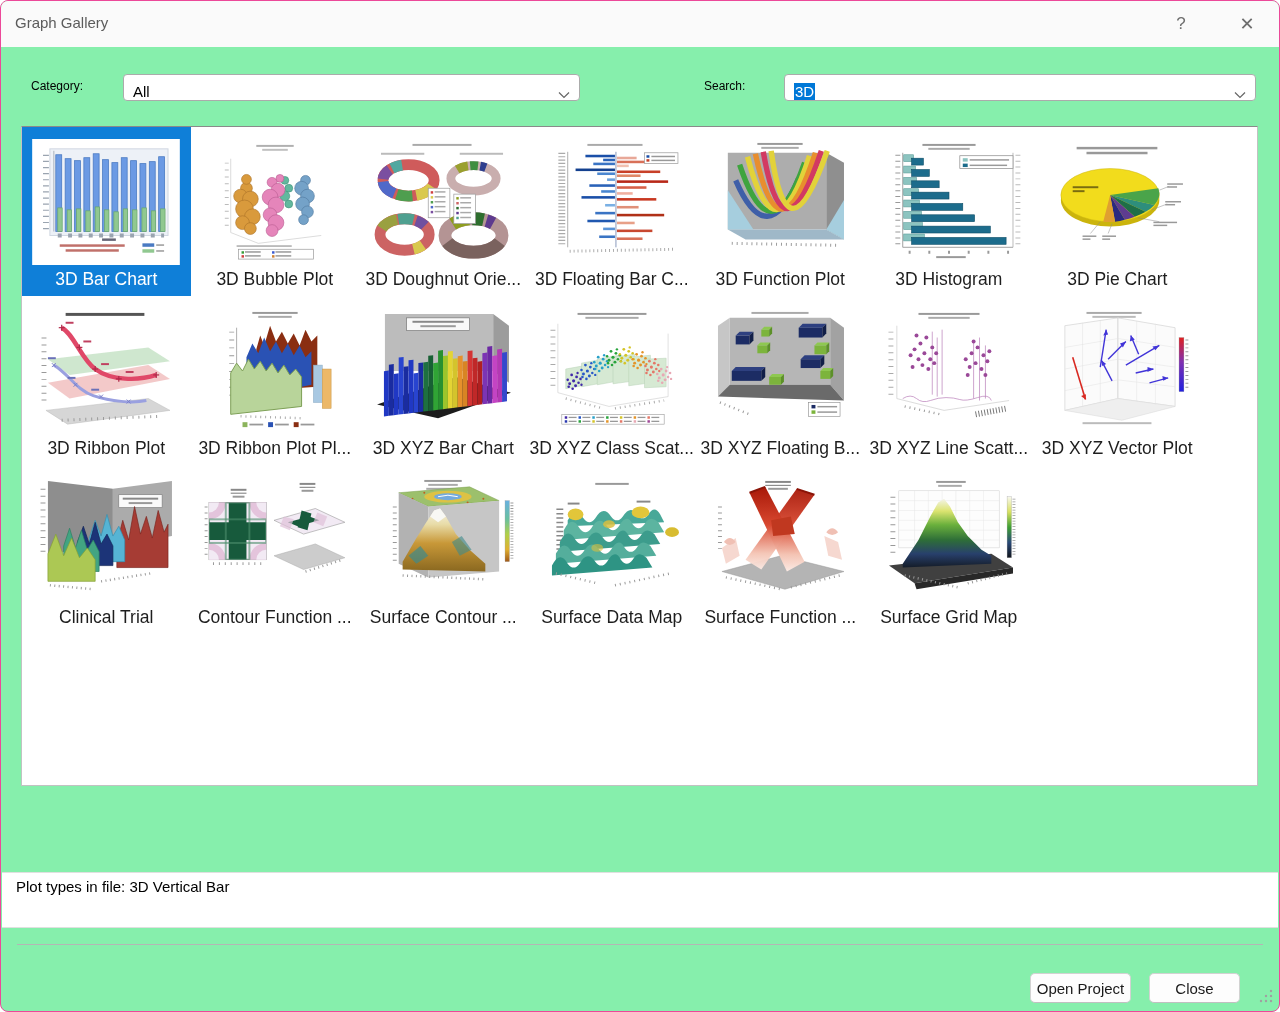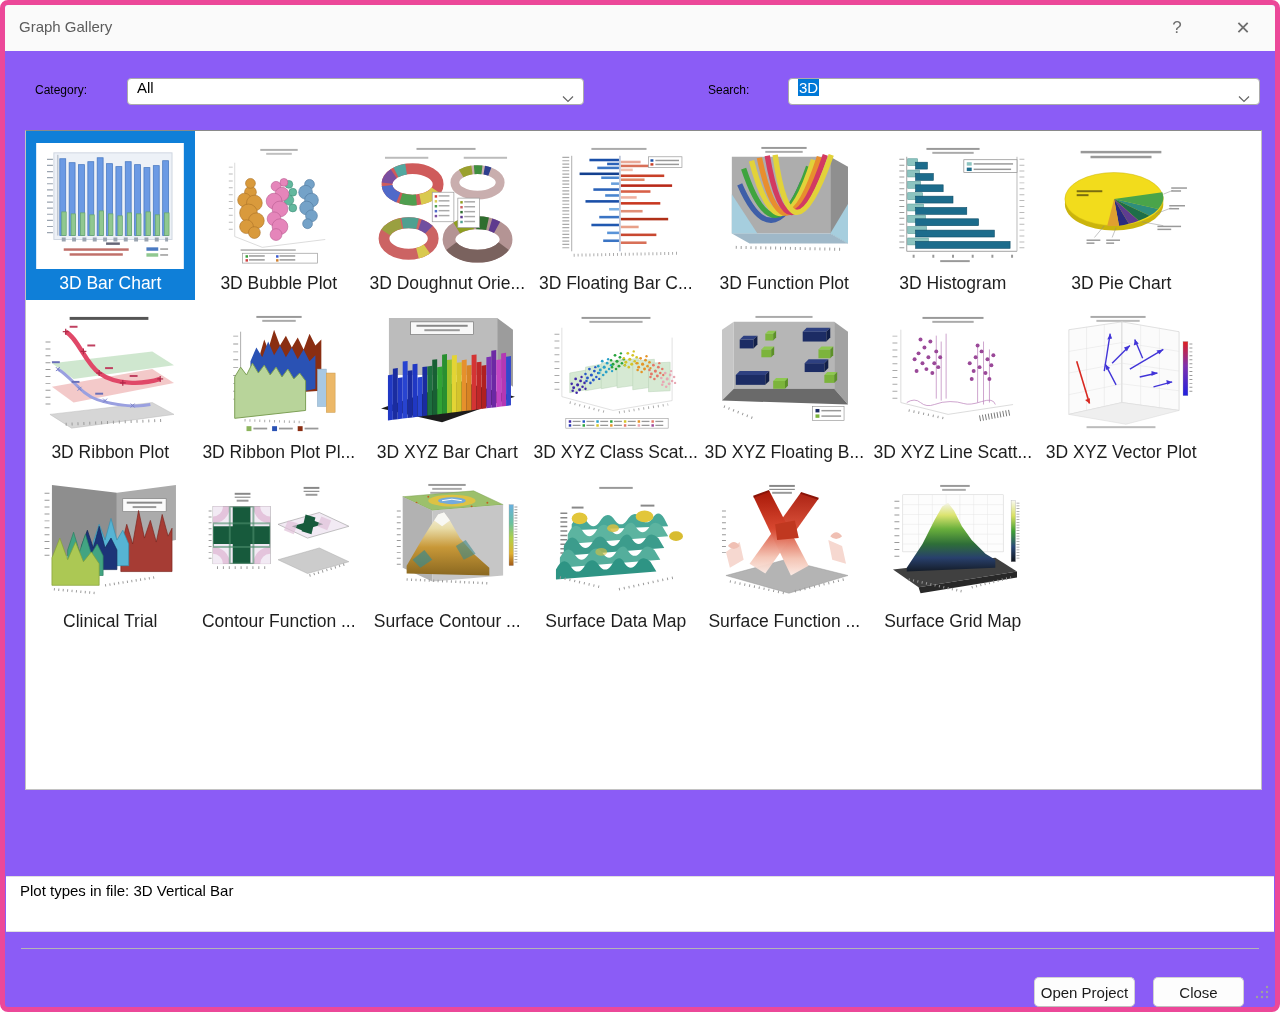--- a/index.html
+++ b/index.html
@@ -1,26 +1,26 @@
 <!DOCTYPE html>
 <html><head>
 <meta charset="utf-8">
 <style>
 html,body{margin:0;padding:0}
 body{width:1280px;height:1012px;background:#fff;font-family:"Liberation Sans",sans-serif;overflow:hidden;position:relative}
-.dialog{position:absolute;inset:0;background:#8b5cf6;border:5px solid #ec4899;border-radius:8px;box-sizing:border-box;overflow:hidden}
+.dialog{position:absolute;inset:0;background:#86efac;border:1px solid #ec4899;border-radius:8px;box-sizing:border-box;overflow:hidden}
 .titlebar{position:absolute;left:0;top:0;right:0;height:46px;background:#fafafa}
 .title{position:absolute;left:14px;top:13px;font-size:15px;color:#5c5c5c}
 .tb-btn{position:absolute;top:0;width:44px;height:46px;display:flex;align-items:center;justify-content:center;color:#6e6e6e;font-size:17px;cursor:default}
 #btn-help{right:76px}
 #btn-x{right:10px;font-size:18px}
 .lbl{position:absolute;font-size:12px;color:#000}
 #lbl-category{left:30px;top:78px}
 #lbl-search{left:703px;top:78px}
-.combo{position:absolute;top:73px;height:27px;background:#fff;border:1px solid #ababab;border-radius:4px;box-sizing:border-box;font-size:15px;color:#000;display:flex;align-items:flex-start;padding:0 26px 0 9px}
+.combo{position:absolute;top:73px;height:27px;background:#fff;border:1px solid #ababab;border-radius:4px;box-sizing:border-box;font-size:15px;color:#000;display:flex;align-items:flex-end;padding:0 26px 0 9px}
 #combo-category{left:122px;width:457px}
 #combo-search{left:783px;width:472px}
 .chev{position:absolute;right:9px;top:10px}
 .hl{background:#0078d7;color:#fff;padding:0 1px}
 .gallery{position:absolute;left:20px;top:125px;width:1237px;height:660px;background:#fff;border:1px solid #c2c2c2;border-top-color:#8a8a8a;box-sizing:border-box;overflow:hidden}
 .grid{display:grid;grid-template-columns:repeat(7,168.5px);grid-auto-rows:169px}
 .tile{position:relative;display:flex;flex-direction:column;align-items:center;cursor:default}
 .tile.sel{background:#0f7fd8}
 .thumb{margin-top:12px;width:148px;height:126px}
 .thumb svg{width:148px;height:126px;display:block}

